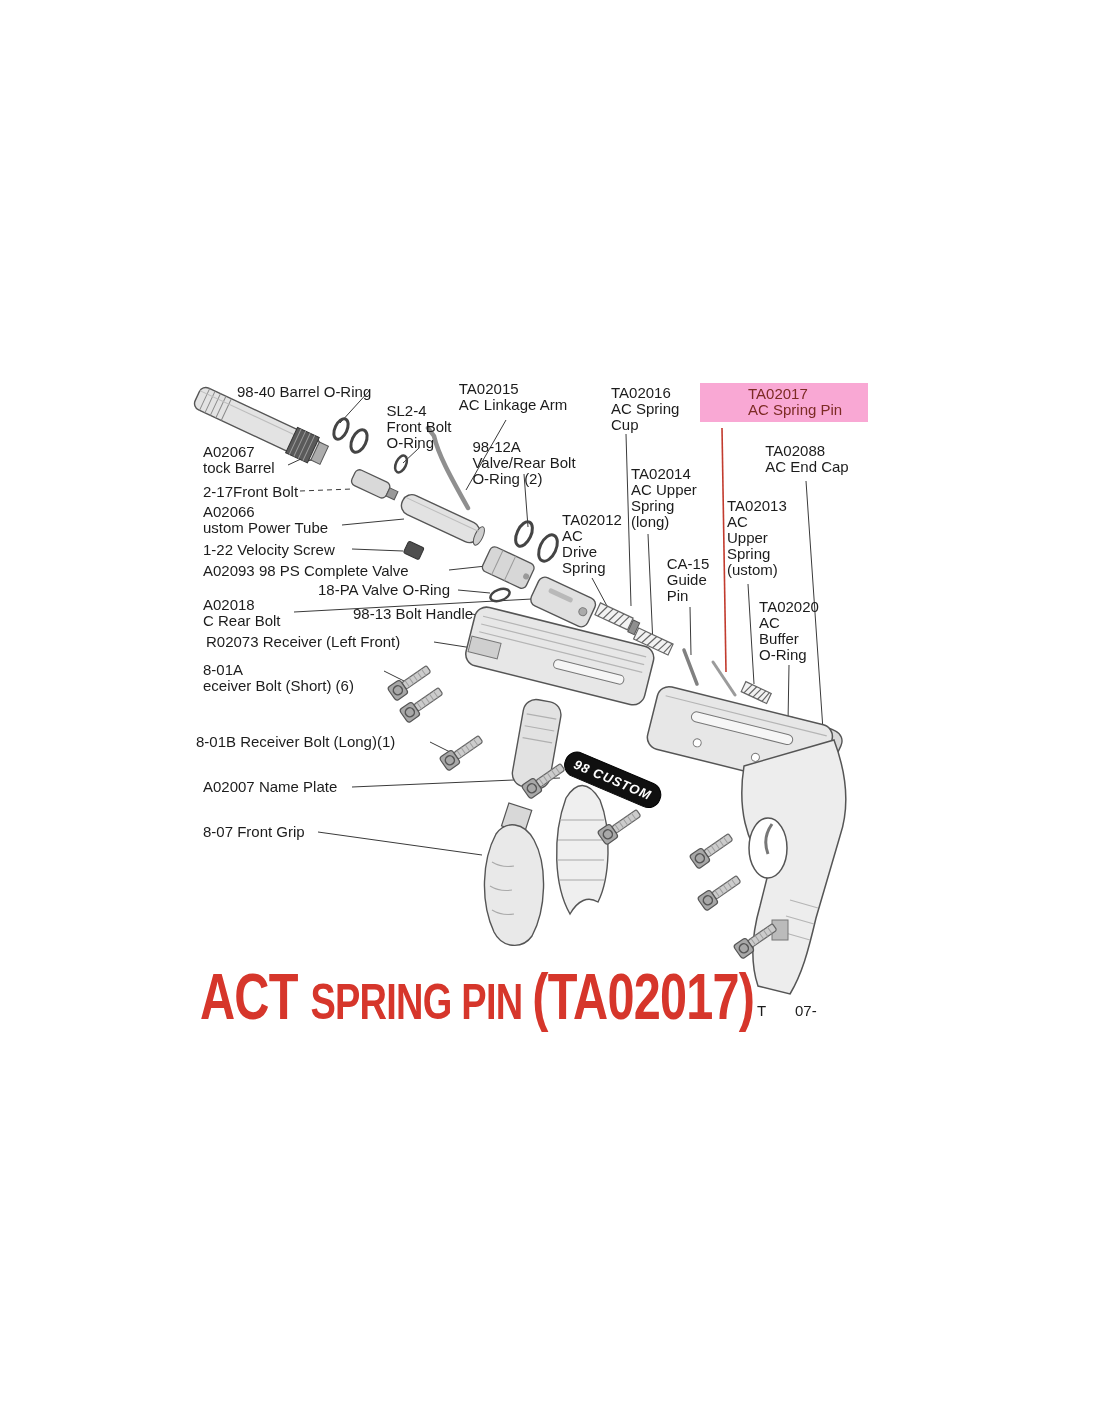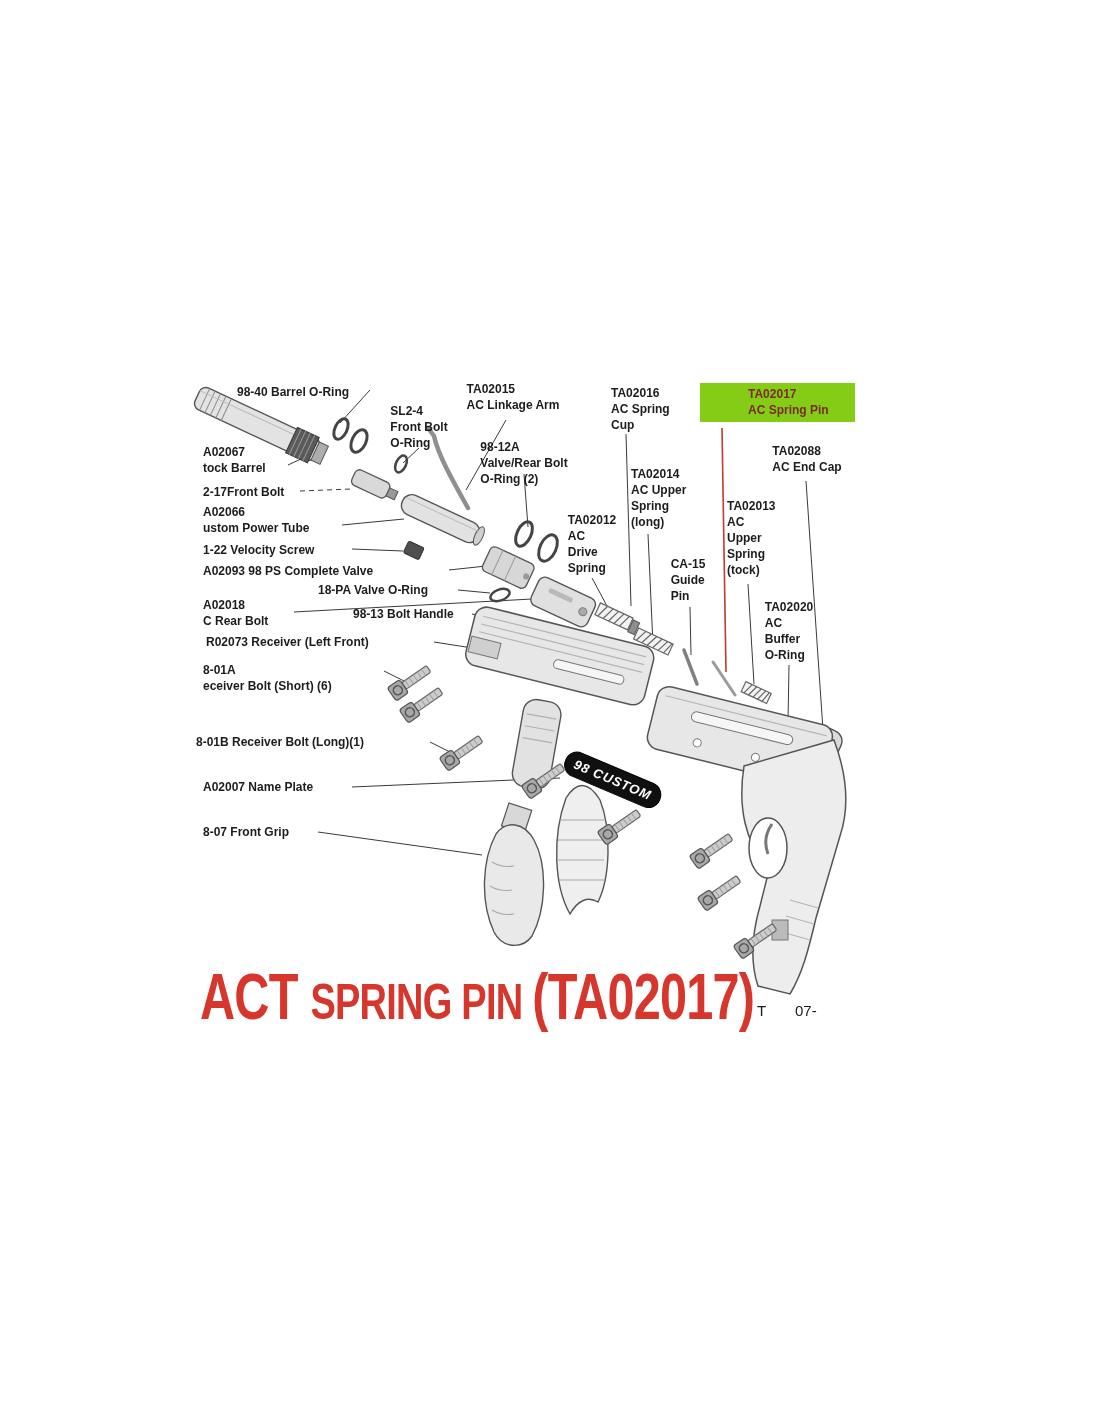--- a/index.html
+++ b/index.html
@@ -1,19 +1,19 @@
 <!DOCTYPE html>
 <html><head>
 <meta charset="utf-8">
 <style>
   html,body{margin:0;padding:0;background:#fff;}
   .page{position:relative;width:1100px;height:1422px;background:#ffffff;overflow:hidden;
         font-family:"Liberation Sans",sans-serif;}
   svg.art{position:absolute;left:0;top:0;z-index:0;}
-  .lbl{position:absolute;z-index:2;font-size:12px;line-height:16px;color:#1c1c1c;white-space:nowrap;font-weight:bold;}
+  .lbl{position:absolute;z-index:2;font-size:15px;line-height:16px;color:#1c1c1c;white-space:nowrap;}
   .lbl.c{transform:translateX(-50%);text-align:left;}
   .lbl.hl{padding:3px 26px 4px 5px;}
   .frag{position:absolute;z-index:1;font-size:15px;color:#1c1c1c;}
   .big-title{position:absolute;left:200px;top:960px;z-index:5;font-weight:bold;white-space:nowrap;
              transform:scaleX(0.76);transform-origin:left top;letter-spacing:-1px;}
   .big-title .t-big{font-size:64px;}
   .big-title .t-small{font-size:50px;}
 </style>
 </head>
 <body>
@@ -206,21 +206,21 @@
     <div class="ln">TA02015</div>
     <div class="ln">AC Linkage Arm</div>
   </div>
 
   <div class="lbl" style="left:611px;top:385px">
     <div class="ln">TA02016</div>
     <div class="ln">AC Spring</div>
     <div class="ln">Cup</div>
   </div>
 
-  <div class="lbl hl" style="left: 700px; top: 383px; background: #84cc16; color: rgb(124, 43, 36); padding-left: 48px;">
+  <div class="lbl hl" style="left: 700px; top: 383px; background: #f9a8d4; color: rgb(124, 43, 36); padding-left: 48px;">
     <div class="ln">TA02017</div>
     <div class="ln">AC Spring Pin</div>
   </div>
 
   <div class="lbl c" style="left:807px;top:443px">
     <div class="ln">TA02088</div>
     <div class="ln">AC End Cap</div>
   </div>
 
   <div class="lbl c" style="left:524px;top:439px">
@@ -234,21 +234,21 @@
     <div class="ln">AC Upper</div>
     <div class="ln">Spring</div>
     <div class="ln">(long)</div>
   </div>
 
   <div class="lbl" style="left:727px;top:498px">
     <div class="ln">TA02013</div>
     <div class="ln">AC</div>
     <div class="ln">Upper</div>
     <div class="ln">Spring</div>
-    <div class="ln">(tock)</div>
+    <div class="ln">(ustom)</div>
   </div>
 
   <div class="lbl" style="left:203px;top:484px">
     <div class="ln">2-17Front Bolt</div>
   </div>
 
   <div class="lbl" style="left:203px;top:504px">
     <div class="ln">A02066</div>
     <div class="ln">ustom Power Tube</div>
   </div>

